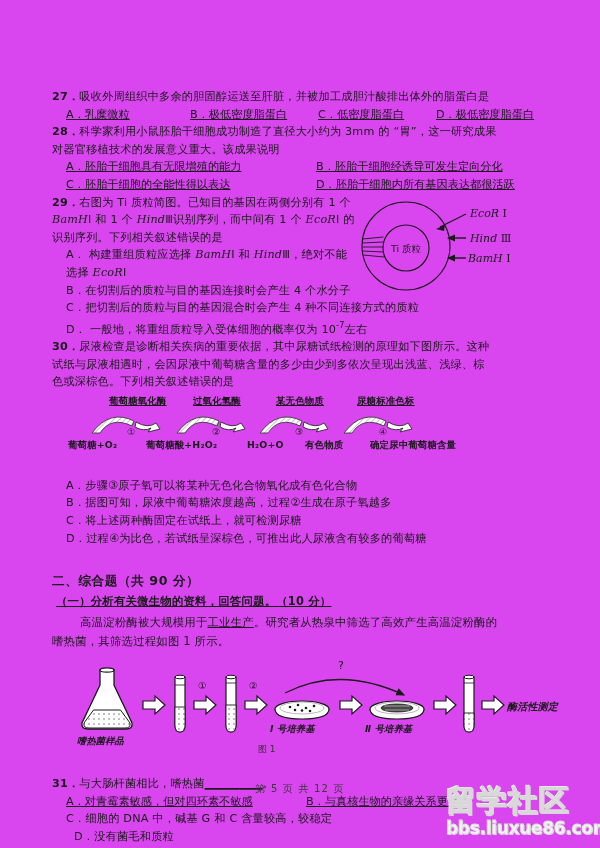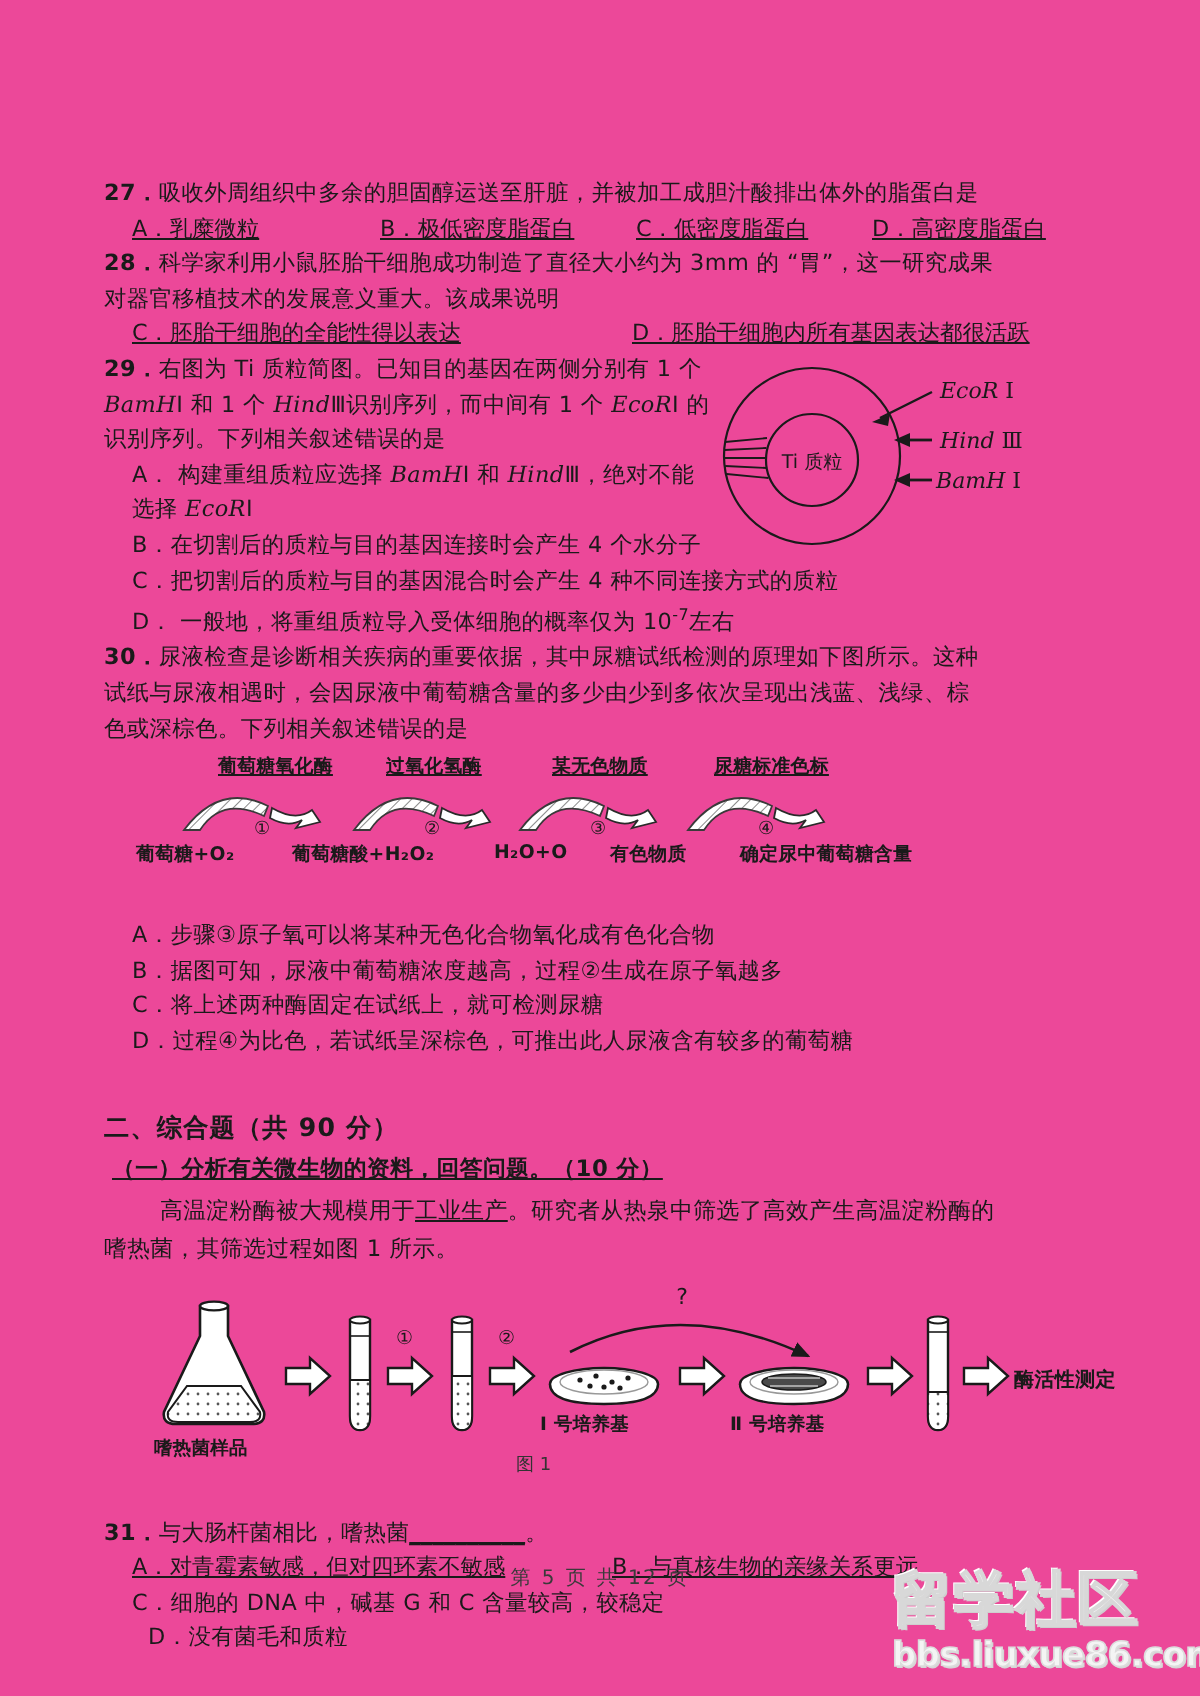--- a/index.html
+++ b/index.html
@@ -13,21 +13,21 @@
     position: relative;
     overflow: hidden;
     font-family: "DejaVu Sans", "Liberation Sans", sans-serif;
     color: #1a1a1a;
   }
   .page {
     position: absolute;
     left: 0; top: 0;
     width: 600px;
     height: 848px;
-    background: #ec4899;
+    background: #d946ef;
   }
   .content {
     position: absolute;
     left: 52px;
     top: 88px;
     width: 470px;
   }
 
   
   .qline {
@@ -113,20 +113,21 @@
     width: 470px;
     height: 100px;
     margin-top: 6px;
   }
   .lab-label {
     position: absolute;
     font-size: 9.2px;
     font-weight: 700;
     white-space: nowrap;
     letter-spacing: 0.2px;
+    font-style: italic;
   }
   .fig-caption {
     position: absolute;
     left: 206px;
     top: 86px;
     font-size: 9px;
     color: #333;
   }
 
   
@@ -180,27 +181,31 @@
 <div class="page">
 
   <div class="content">
 
     <div class="qblock">
       <div class="qline"><span class="q-num">27．</span><span>吸收外周组织中多余的胆固醇运送至肝脏，并被加工成胆汁酸排出体外的脂蛋白是</span></div>
       <div class="opt-row">
         <span class="opt" style="width:124px">A．乳糜微粒</span>
         <span class="opt" style="width:128px">B．极低密度脂蛋白</span>
         <span class="opt" style="width:118px">C．低密度脂蛋白</span>
-        <span class="opt">D．高密度脂蛋白</span>
+        <span class="opt">D．极低密度脂蛋白</span>
       </div>
     </div>
 
     <div class="qblock">
       <div class="qline"><span class="q-num">28．</span><span>科学家利用小鼠胚胎干细胞成功制造了直径大小约为 3mm 的 “胃”，这一研究成果</span></div>
       <div class="qline">对器官移植技术的发展意义重大。该成果说明</div>
+      <div class="opt-row">
+        <span class="opt" style="width:250px">A．胚胎干细胞具有无限增殖的能力</span>
+        <span class="opt">B．胚胎干细胞经诱导可发生定向分化</span>
+      </div>
       <div class="opt-row">
         <span class="opt" style="width:250px">C．胚胎干细胞的全能性得以表达</span>
         <span class="opt">D．胚胎干细胞内所有基因表达都很活跃</span>
       </div>
     </div>
 
     <div class="qblock q29-wrap">
 
       <div class="qline"><span class="q-num">29．</span><span>右图为 Ti 质粒简图。已知目的基因在两侧分别有 1 个</span></div>
 

